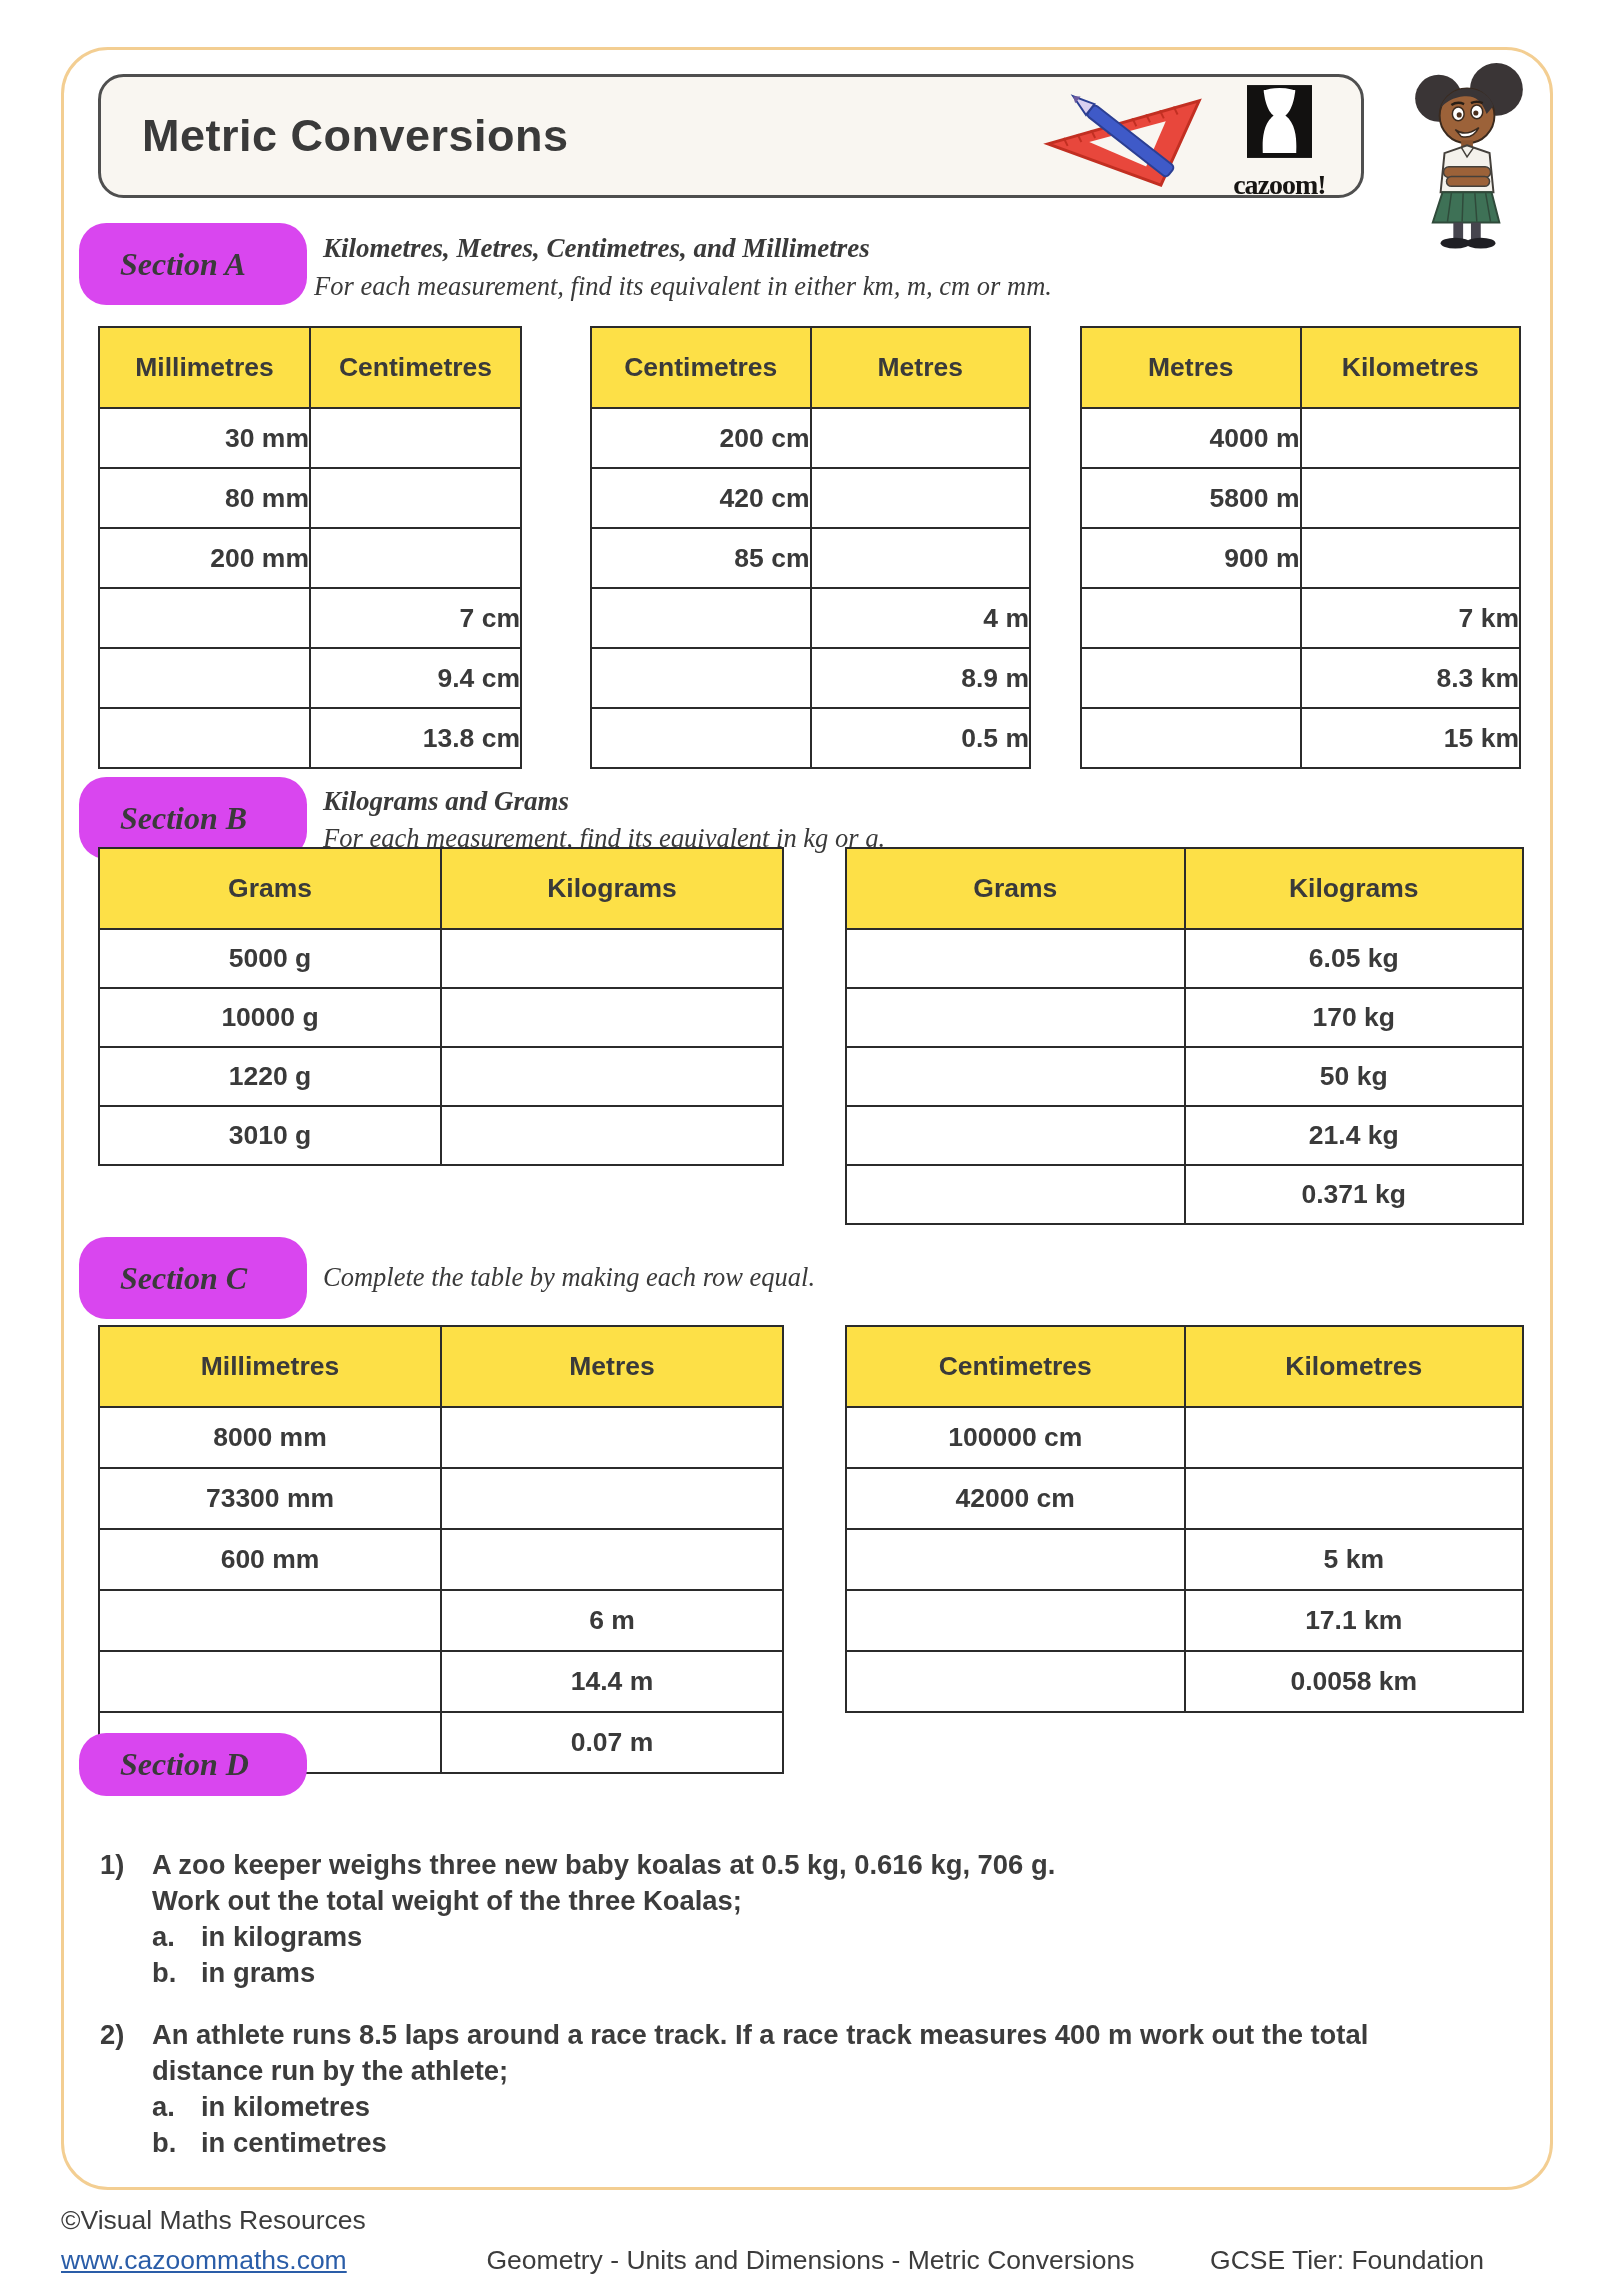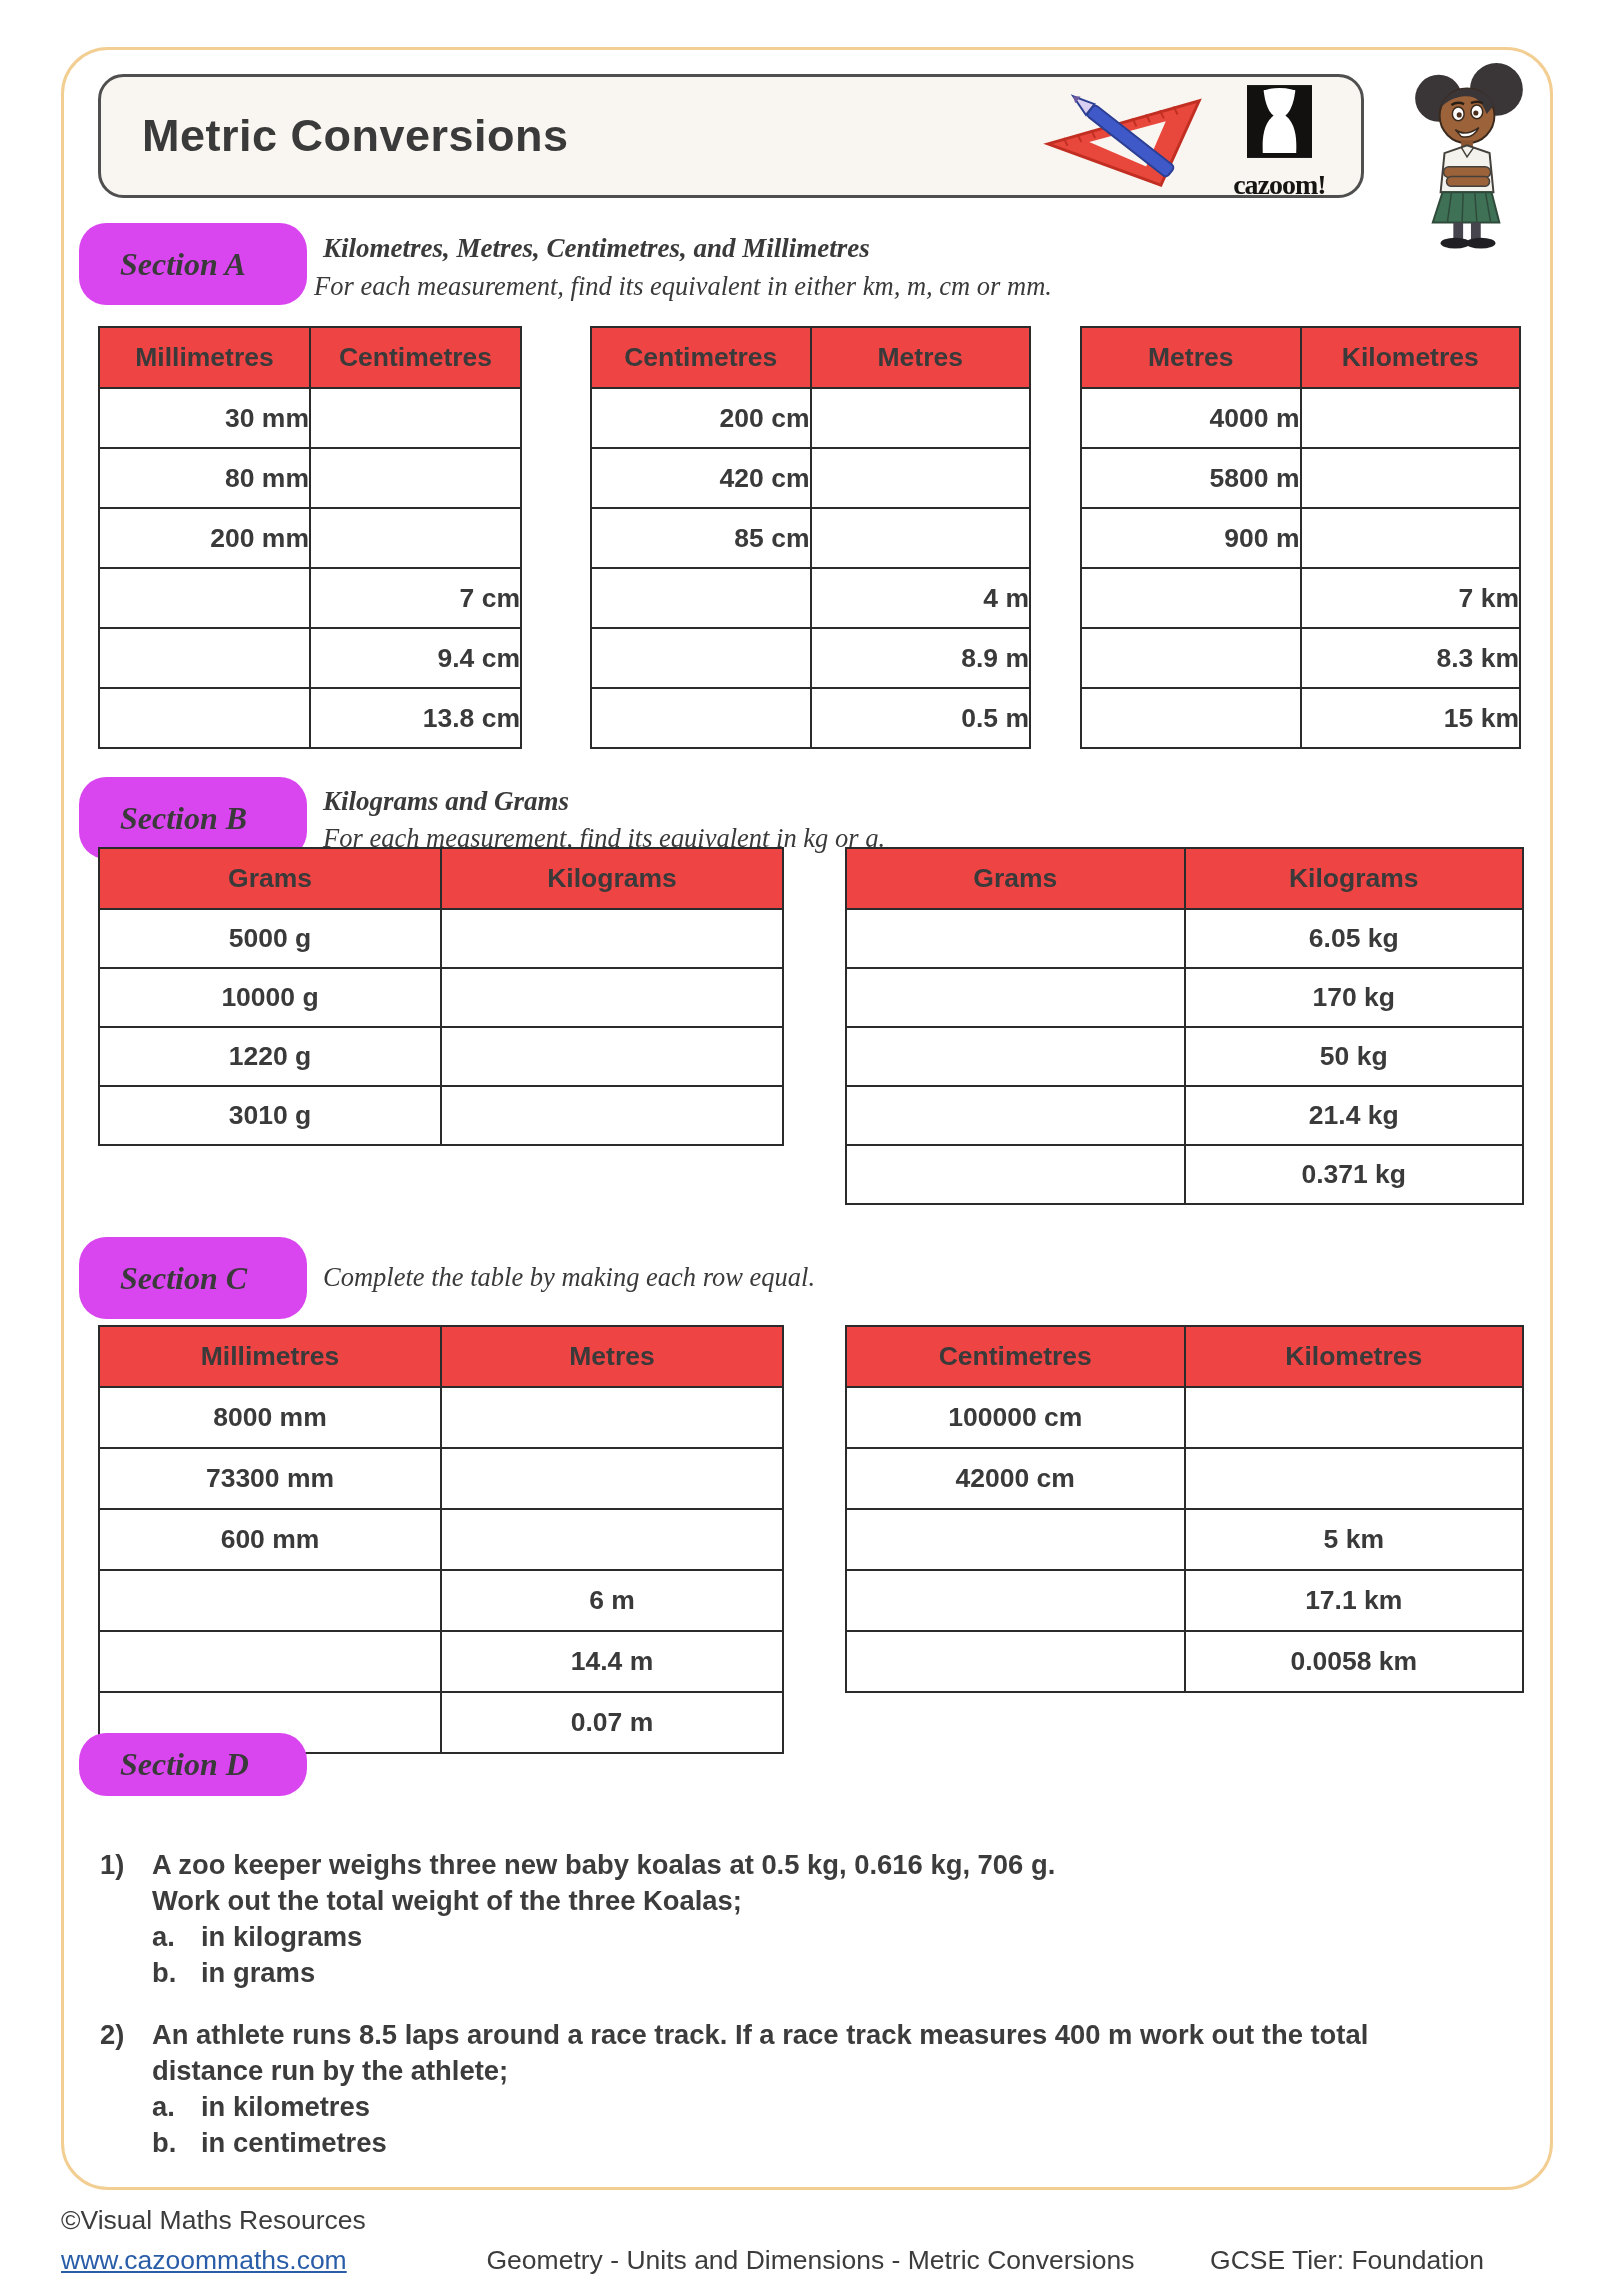--- a/index.html
+++ b/index.html
@@ -31,22 +31,22 @@
   .sec-heading{
     position:absolute;font-family:"Liberation Serif",serif;font-style:italic;font-weight:bold;
     font-size:27px;color:#3a3a3a;white-space:nowrap;
   }
   .sec-instruction{
     position:absolute;font-family:"Liberation Serif",serif;font-style:italic;
     font-size:26.5px;color:#3a3a3a;white-space:nowrap;
   }
   table.wtable{position:absolute;border-collapse:collapse;table-layout:fixed;}
   table.wtable th{
-    background:#ef4444;border:2.9px solid #2b2b2b;height:43px;
-    font-size:26.5px;font-weight:bold;color:#3a3a3a;padding:8px;
+    background:#fde047;border:2.9px solid #2b2b2b;height:43px;
+    font-size:26.5px;font-weight:bold;color:#3a3a3a;padding:18px;
   }
   table.wtable td{
     border:2.9px solid #2b2b2b;background:#fff;text-align:center;
     font-size:26.5px;font-weight:bold;color:#3a3a3a;padding:0;
   }
   table.ta td{height:58px;text-align:right;}
   table.tb td{height:57px;}
   table.tc td{height:59px;}
   .question{
     position:absolute;left:100px;display:flex;align-items:flex-start;

